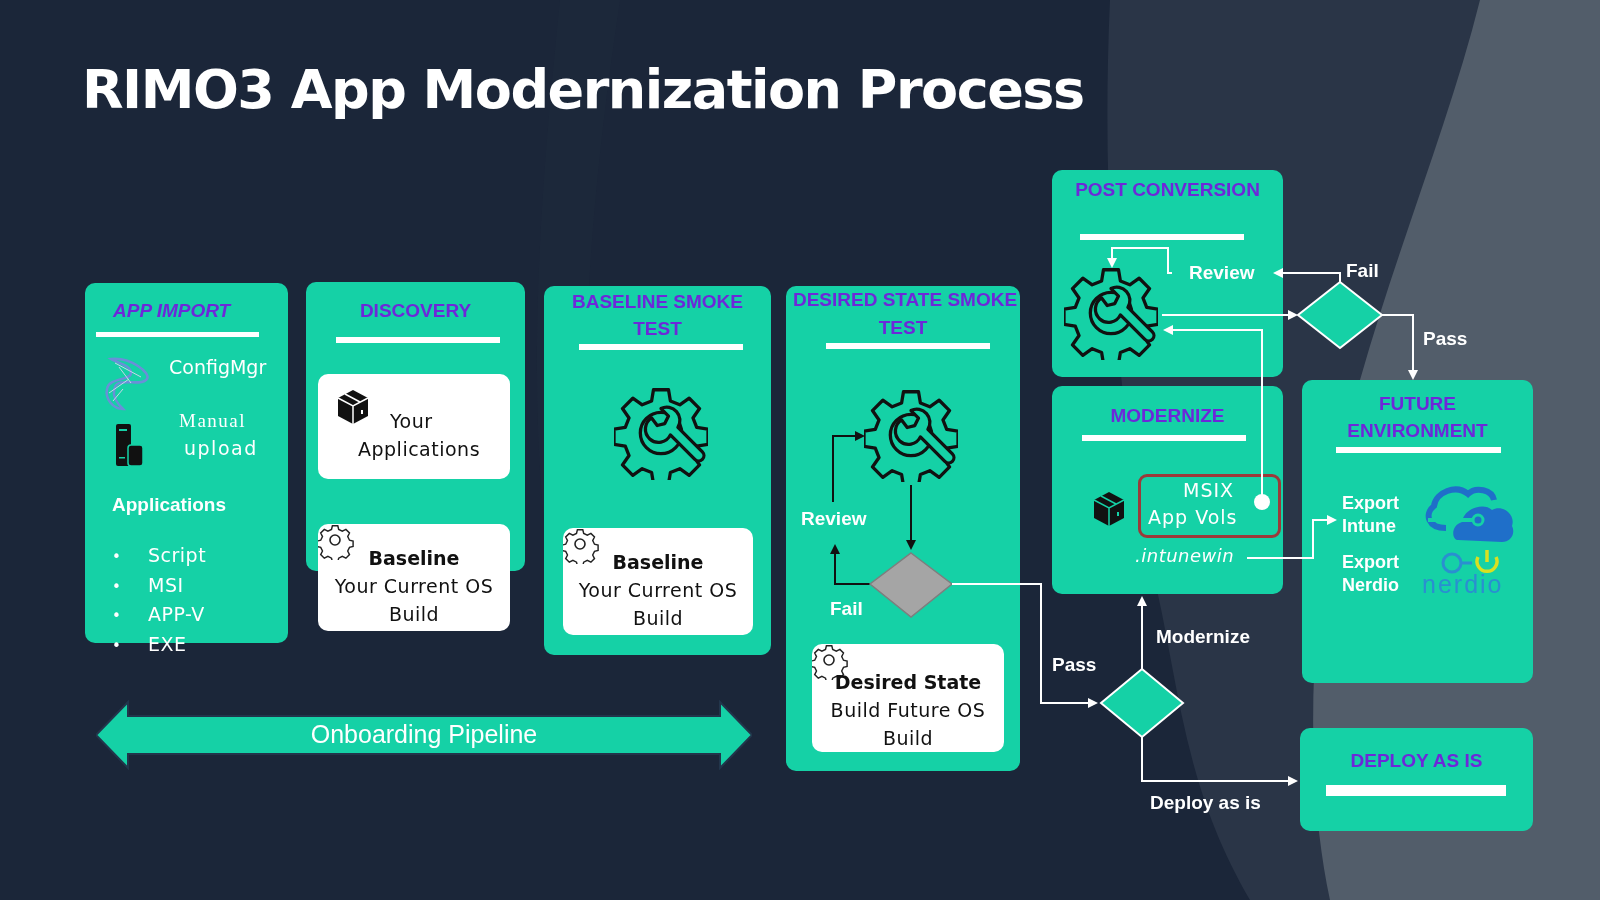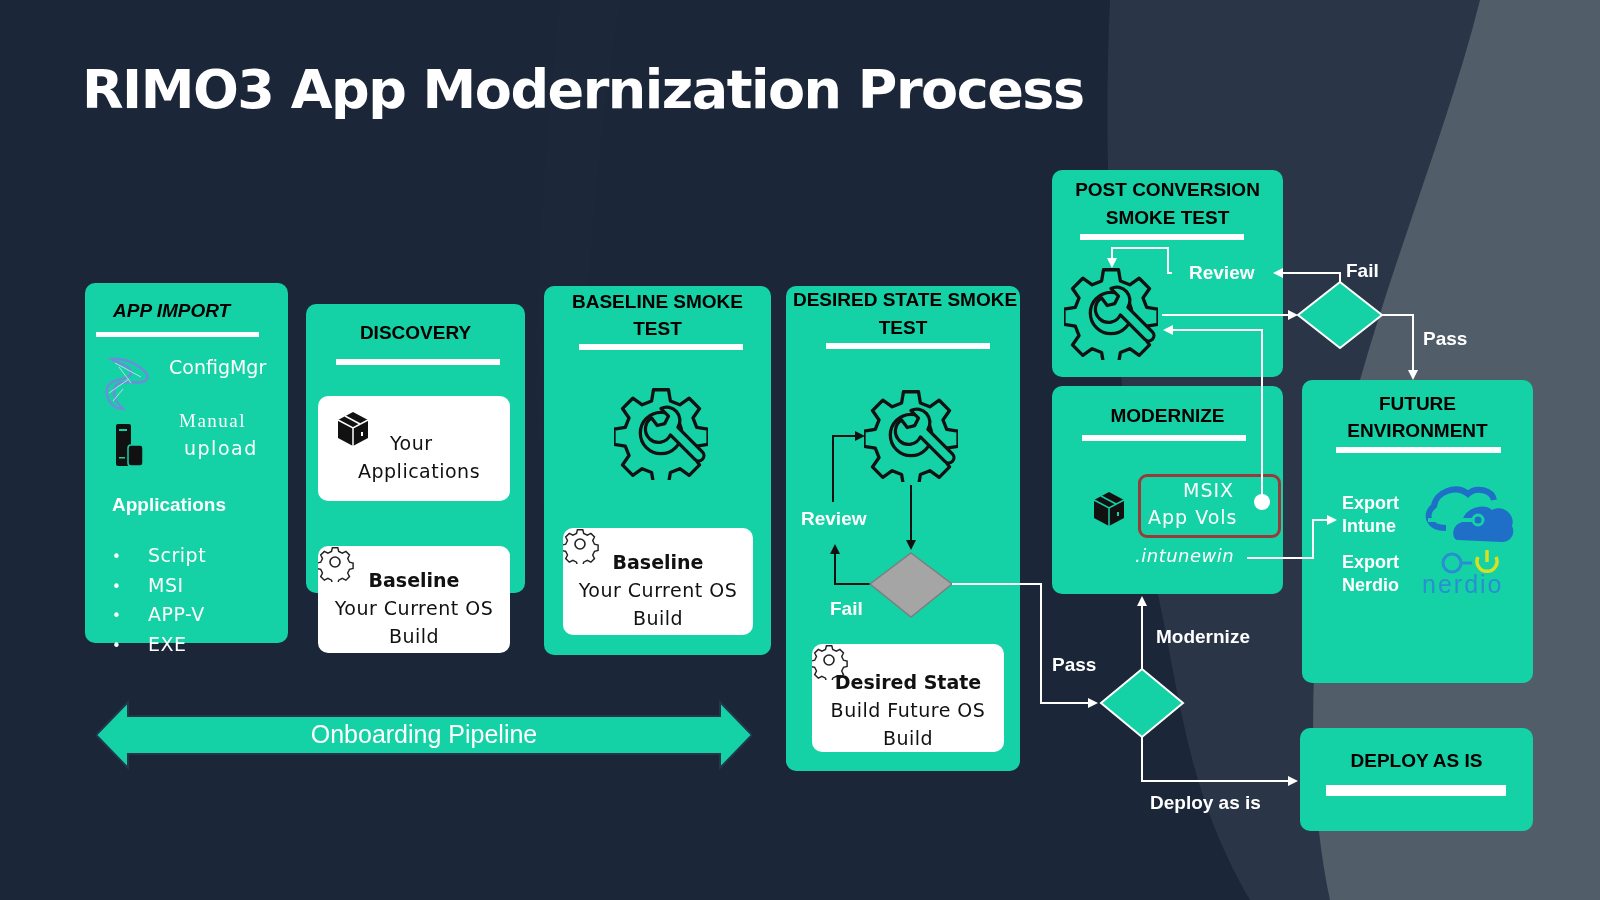--- a/index.html
+++ b/index.html
@@ -15,21 +15,21 @@
     position: absolute; left: 82px; top: 58px;
     font-family: "DejaVu Sans", sans-serif;
     font-size: 54px; font-weight: bold; letter-spacing: -1.5px;
     color: #ffffff; z-index: 2;
   }
   .card {
     position: absolute; background: #15d1a6; border-radius: 10px; z-index: 2;
   }
   .card-title {
     position: absolute; left: 0; right: 0; text-align: center;
-    font-weight: bold; font-size: 19px; line-height: 27px; color: #000000;
+    font-weight: bold; font-size: 19px; line-height: 27px; color: #6d28d9;
   }
   .card-title.left { text-align: left; padding-left: 28px; }
   .rule {
     position: absolute; height: 6px; background: #ffffff;
   }
   .white-box {
     position: absolute; background: #ffffff; border-radius: 10px;
     color: #111111; text-align: center;
     font-family: "DejaVu Sans", sans-serif; font-size: 19px; line-height: 28px;
     letter-spacing: 0.5px;
@@ -80,21 +80,21 @@
   <div class="txt" style="left:99px; top:154px; font-family:'DejaVu Sans',sans-serif; font-size:19px; letter-spacing:1.5px;">upload</div>
   <div class="txt bold" style="left:27px; top:211px; font-size:19px;">Applications</div>
   <ul class="bullets" style="left:27px; top:237px;">
     <li><span class="dot">•</span><span>Script</span></li>
     <li><span class="dot">•</span><span>MSI</span></li>
     <li><span class="dot">•</span><span>APP-V</span></li>
     <li><span class="dot">•</span><span>EXE</span></li>
   </ul>
 </div>
 
-<div class="card" style="left:306px; top:304px; width:219px; height:289px;">
+<div class="card" style="left:306px; top:282px; width:219px; height:289px;">
   <div class="card-title" style="top:15px;">DISCOVERY</div>
   <div class="rule" style="left:30px; top:55px; width:164px;"></div>
   <div class="white-box" style="left:12px; top:92px; width:192px; height:105px;">
     <svg class="icon" style="left:18px; top:14px;" width="34" height="38" viewBox="0 0 34 38">
       <path d="M17 2 L32 10 L32 28 L17 36 L2 28 L2 10 Z" fill="#111"></path>
       <path d="M2 10 L17 18 L32 10 M17 18 L17 36" stroke="#fff" stroke-width="1.5" fill="none"></path>
       <path d="M9 6 L24 14" stroke="#fff" stroke-width="1.5"></path>
       <rect x="25" y="22" width="2" height="4" fill="#fff"></rect>
     </svg>
     <div style="position:absolute; left:72px; top:33px;">Your</div>
@@ -156,21 +156,20 @@
       </g>
     </svg>
     <div class="bold" style="position:absolute; left:0; right:0; top:24px;">Desired State</div>
     <div style="position:absolute; left:0; right:0; top:52px;">Build Future OS</div>
     <div style="position:absolute; left:0; right:0; top:80px;">Build</div>
   </div>
 </div>
 
 <div class="card" style="left:1052px; top:170px; width:231px; height:207px;">
   <div class="card-title" style="top:6px;">POST CONVERSION</div>
-  <div class="card-title" style="top:34px;">SMOKE TEST</div>
   <div class="rule" style="left:28px; top:64px; width:164px;"></div>
   <svg class="icon" style="left:12px; top:96px;" width="94" height="94" viewBox="0 0 100 100">
     <g fill="none" stroke="#111" stroke-width="3.5" stroke-linejoin="round">
       <path d="M42 4 h16 l2 12 l10 4 l10 -7 l11 11 l-7 10 l4 10 l12 2 v16 l-12 2 l-4 10 l7 10 l-11 11 l-10 -7 l-10 4 l-2 12 h-16 l-2 -12 l-10 -4 l-10 7 l-11 -11 l7 -10 l-4 -10 l-12 -2 v-16 l12 -2 l4 -10 l-7 -10 l11 -11 l10 7 l10 -4 Z"></path>
       <circle cx="50" cy="50" r="22"></circle>
       <path d="M40 34 a14 14 0 1 0 20 18 l26 26 a5 5 0 0 0 8 -8 l-26 -26 a14 14 0 0 0 -18 -20 l8 8 l-4 8 l-8 2 Z" fill="#15d1a6"></path>
     </g>
   </svg>
 </div>
 

